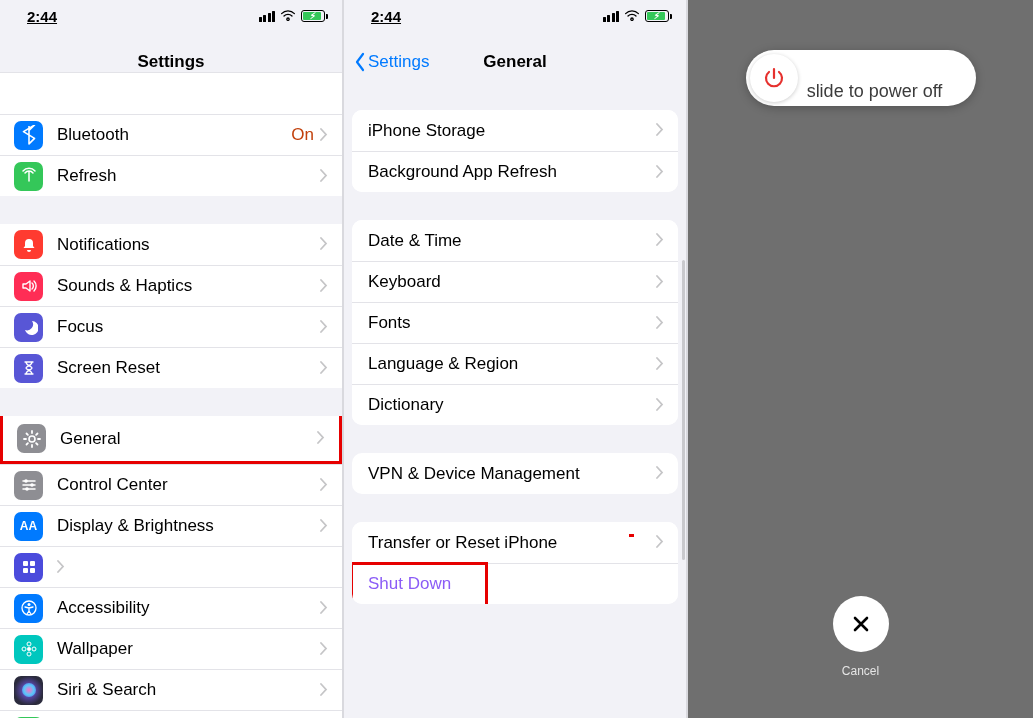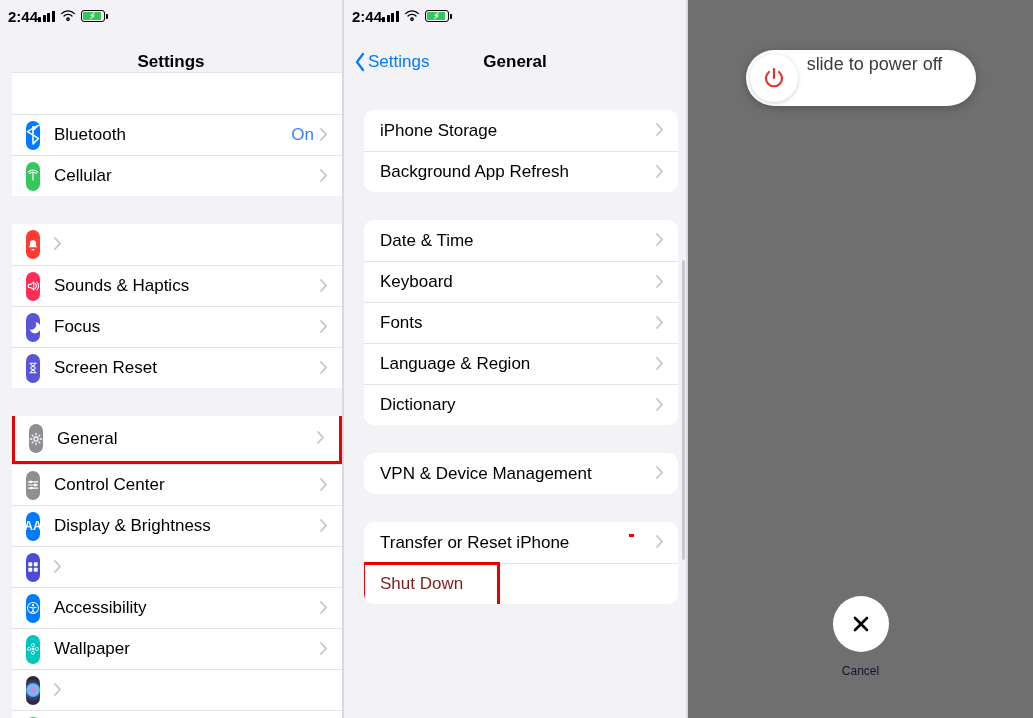--- a/index.html
+++ b/index.html
@@ -11,22 +11,22 @@
     overflow: hidden;
     display: flex;
   }
   .pane { height: 718px; position: relative; }
   .pane1 { width: 344px; background: #f2f2f7; border-right: 2px solid #d9d9de; }
   .pane2 { width: 344px; background: #f2f2f7; border-right: 2px solid #d9d9de; }
   .pane3 { width: 345px; background: #6f6f6f; position: relative; }
 
   
   .status-bar {
-    height: 28px; display: flex; align-items: center;
-    padding: 4px 14px 0 8px; font-weight: 600; font-size: 15px; color: #000;
+    height: 28px; display: flex; justify-content: space-between; align-items: center;
+    padding: 4px 14px 0 27px; font-weight: 600; font-size: 15px; color: #000; text-decoration: underline;
   }
   .status-icons { display: flex; align-items: center; gap: 5px; }
   .bars { display: inline-flex; align-items: flex-end; gap: 1.5px; }
   .bars span { width: 3px; background: #000; display: inline-block; border-radius: 0.5px; }
   .bars span:nth-child(1){height:5px}.bars span:nth-child(2){height:7px}.bars span:nth-child(3){height:9px}.bars span:nth-child(4){height:11px}
   .wifi svg { width: 16px; height: 12px; }
   .battery { display: inline-flex; align-items: center; }
   .battery-body { width: 24px; height: 12px; border: 1.2px solid #000; border-radius: 3px; position: relative; }
   .battery-fill { position: absolute; left:1px; top:1px; bottom:1px; width: 18px; background: #34c759; border-radius: 1px; }
   .battery-tip { width: 2px; height: 5px; background:#000; border-radius: 0 1px 1px 0; margin-left:1px;}
@@ -41,55 +41,55 @@
   
   .group { background:#fff; border-radius: 10px; margin: 0 8px; overflow:hidden; }
   .pane1 .group { border-radius: 0; margin:0; }
   .group + .group { margin-top: 28px; }
   .pane1 .group + .group { margin-top: 28px; }
   .row {
     display:flex; align-items:center; height:41px; padding: 0 14px 0 14px;
     border-top: 0.5px solid #e3e3e8; background:#fff;
   }
   .row:first-child { border-top: none; }
-  .icon-box { width:14px; height:29px; border-radius:7px; display:flex; align-items:center; justify-content:center; margin-right:14px; flex-shrink:0; }
+  .icon-box { width:29px; height:29px; border-radius:7px; display:flex; align-items:center; justify-content:center; margin-right:14px; flex-shrink:0; }
   .row-label { flex:1; font-size:17px; color:#000; }
-  .row-detail { color:#3b82f6; font-size:17px; margin-right:6px; }
+  .row-detail { color:#c2410c; font-size:17px; margin-right:6px; }
   .chev { color:#c5c5c7; font-size:18px; }
   .chev svg { width:8px; height:13px; stroke:#c5c5c7; }
 
   .highlight-box { border: 3px solid #e60000; position: relative; z-index: 5; }
 
   
   .row2 { padding-left: 16px; align-items: center; }
 
   
   .slide-track {
     position:absolute; top:50px; left:50%; transform:translateX(-50%);
     width: 230px; height: 56px; background:#fff; border-radius: 30px;
-    display:flex; align-items:flex-start; padding:4px;
+    display:flex; align-items:flex-end; padding:4px;
     box-shadow: 0 2px 10px rgba(0,0,0,0.25);
   }
   .slide-knob {
     width:48px; height:48px; border-radius:50%; background:#fff;
     display:flex; align-items:center; justify-content:center;
     box-shadow: 0 1px 4px rgba(0,0,0,0.2);
   }
   .slide-text { flex:1; text-align:center; color:#3b3b3b; font-size:18px; padding-right:20px;}
   .cancel-btn {
     position:absolute; bottom:66px; left:50%; transform:translateX(-50%);
     width:56px; height:56px; border-radius:50%; background:#fff;
     display:flex; align-items:center; justify-content:center;
   }
   .cancel-lbl {
     position:absolute; bottom:40px; left:50%; transform:translateX(-50%);
-    color:#0f172a; font-size:12px;
-  }
-
-  .scroll-area { height: calc(100% - 72px); overflow: hidden; padding-left: 12px; }
+    color:#e5e5e5; font-size:12px;
+  }
+
+  .scroll-area { height: calc(100% - 72px); overflow: hidden; }
   .pane2 .scroll-area { padding-top: 8px; }
 
   .p2-top-gap { height: 30px; }
   .scrollbar-hint { position:absolute; right:1px; top:260px; width:3px; height:300px; background:#c9c9cd; border-radius:2px; }
 
 </style>
 </head>
 <body>
 
 <div class="pane pane1">
@@ -132,34 +132,35 @@
         <span class="chev"><svg viewBox="0 0 8 13">
               <path d="M1 1l5 5.5L1 12" fill="none" stroke="#c5c5c7" stroke-width="1.8" stroke-linecap="round"></path>
             </svg></span>
       </div>
       <div class="row">
         <span class="icon-box" style="background:#34c759">
             <svg width="18" height="18" viewBox="0 0 18 18">
               <path d="M9 4v10M5 6a5 5 0 018 0M3 4a8 8 0 0112 0" fill="none" stroke="#fff" stroke-width="1.5" stroke-linecap="round"></path>
             </svg>
           </span>
-        <span class="row-label">Cellular</span>
+        <span class="row-label">Refresh</span>
         <span class="chev"><svg viewBox="0 0 8 13">
               <path d="M1 1l5 5.5L1 12" fill="none" stroke="#c5c5c7" stroke-width="1.8" stroke-linecap="round"></path>
             </svg></span>
       </div>
     </div>
 
     <div class="group">
       <div class="row">
         <span class="icon-box" style="background:#ff3b30">
             <svg width="18" height="18" viewBox="0 0 18 18">
               <path d="M9 3a4 4 0 014 4v3l1.5 2h-11L5 10V7a4 4 0 014-4zM7 14a2 2 0 004 0" fill="#fff"></path>
             </svg>
           </span>
+        <span class="row-label">Notifications</span>
         <span class="chev"><svg viewBox="0 0 8 13">
               <path d="M1 1l5 5.5L1 12" fill="none" stroke="#c5c5c7" stroke-width="1.8" stroke-linecap="round"></path>
             </svg></span>
       </div>
       <div class="row">
         <span class="icon-box" style="background:#ff2d55">
             <svg width="18" height="18" viewBox="0 0 18 18">
               <path d="M3 7h3l4-3v10l-4-3H3zM12 6a4 4 0 010 6M14 4a7 7 0 010 10" fill="none" stroke="#fff" stroke-width="1.4" stroke-linejoin="round" stroke-linecap="round"></path>
             </svg>
           </span>
@@ -264,20 +265,21 @@
           </span>
         <span class="row-label">Wallpaper</span>
         <span class="chev"><svg viewBox="0 0 8 13">
               <path d="M1 1l5 5.5L1 12" fill="none" stroke="#c5c5c7" stroke-width="1.8" stroke-linecap="round"></path>
             </svg></span>
       </div>
       <div class="row">
         <span class="icon-box" style="background:radial-gradient(circle at 50% 50%, #7d5fff 0%, #2b2b3d 70%)">
             <span style="width:14px;height:14px;border-radius:50%;background:radial-gradient(circle,#ff6ec7,#5ac8fa,#5856d6);"></span>
           </span>
+        <span class="row-label">Siri &amp; Search</span>
         <span class="chev"><svg viewBox="0 0 8 13">
               <path d="M1 1l5 5.5L1 12" fill="none" stroke="#c5c5c7" stroke-width="1.8" stroke-linecap="round"></path>
             </svg></span>
       </div>
       <div class="row">
         <span class="icon-box" style="background:#34c759"></span>
 
       </div>
     </div>
   </div>
@@ -377,21 +379,21 @@
 
 
     <div class="group" style="position:relative">
       <div class="row row2">
         <span class="row-label">Transfer or Reset iPhone</span>
         <span class="chev"><svg viewBox="0 0 8 13">
               <path d="M1 1l5 5.5L1 12" fill="none" stroke="#c5c5c7" stroke-width="1.8" stroke-linecap="round"></path>
             </svg></span>
       </div>
       <div class="row row2" style="position:relative">
-        <span class="row-label" style="color:#7f1d1d">Shut Down</span>
+        <span class="row-label" style="color:#8b5cf6">Shut Down</span>
         <span style="position:absolute;left:-2px;top:-2px;width:138px;height:45px;border:3px solid #e60000;pointer-events:none"></span>
       </div>
       <span style="position:absolute;right:44px;top:12px;width:5px;height:3px;background:#e60000"></span>
     </div>
 
   </div>
   <div class="scrollbar-hint"></div>
 </div>
 
 <div class="pane pane3">

